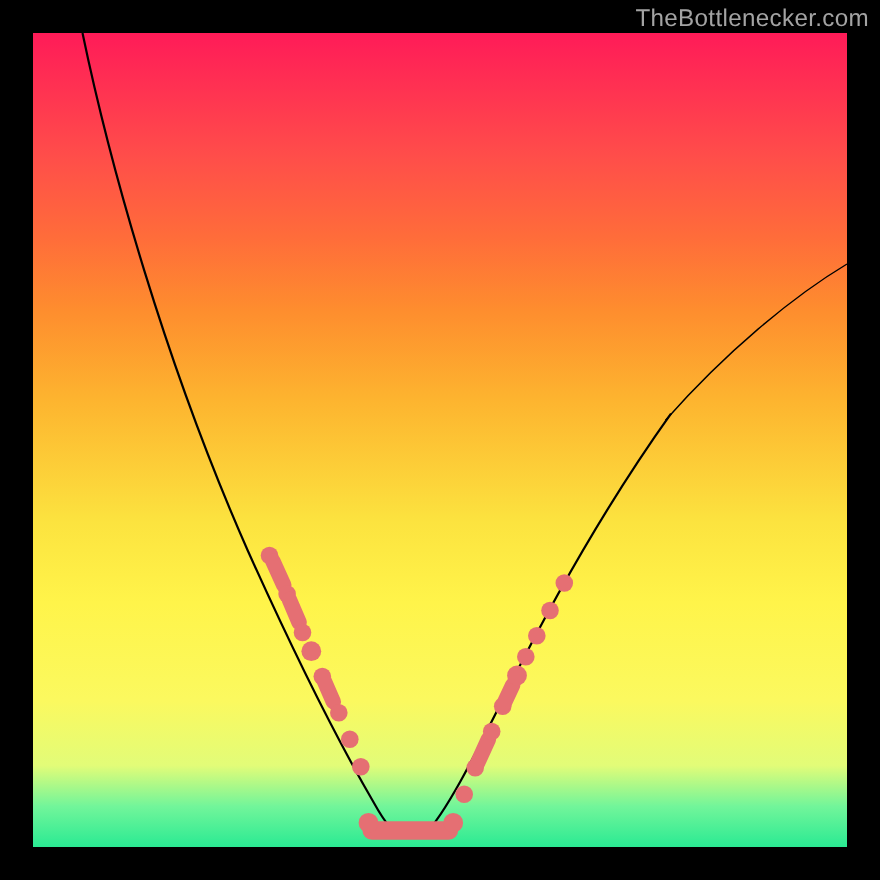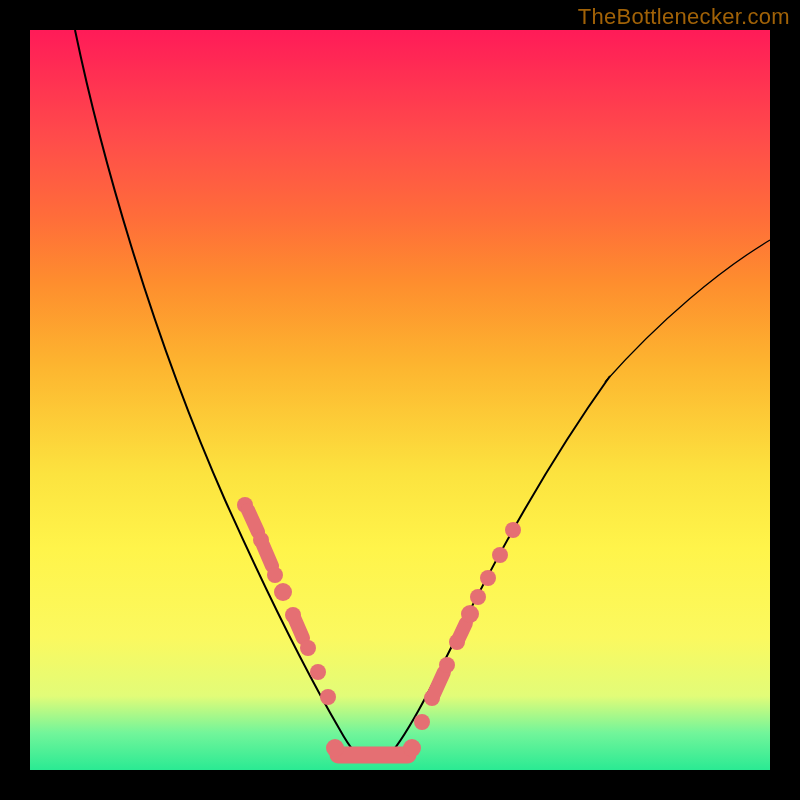--- a/index.html
+++ b/index.html
@@ -38,21 +38,21 @@
       #fe8d2e 66%,
       #ff6c3a 75%,
       #ff4d4a 85%,
       #ff1b58 100%
     );
   }
   .watermark {
     position: absolute;
     top: 4px;
     right: 10px;
-    color: #a16207;
+    color: #a3a3a3;
     font-size: 22px;
     font-weight: 500;
     letter-spacing: 0.3px;
   }
   svg.curve {
     position: absolute;
     top: 0;
     left: 0;
     width: 740px;
     height: 740px;

